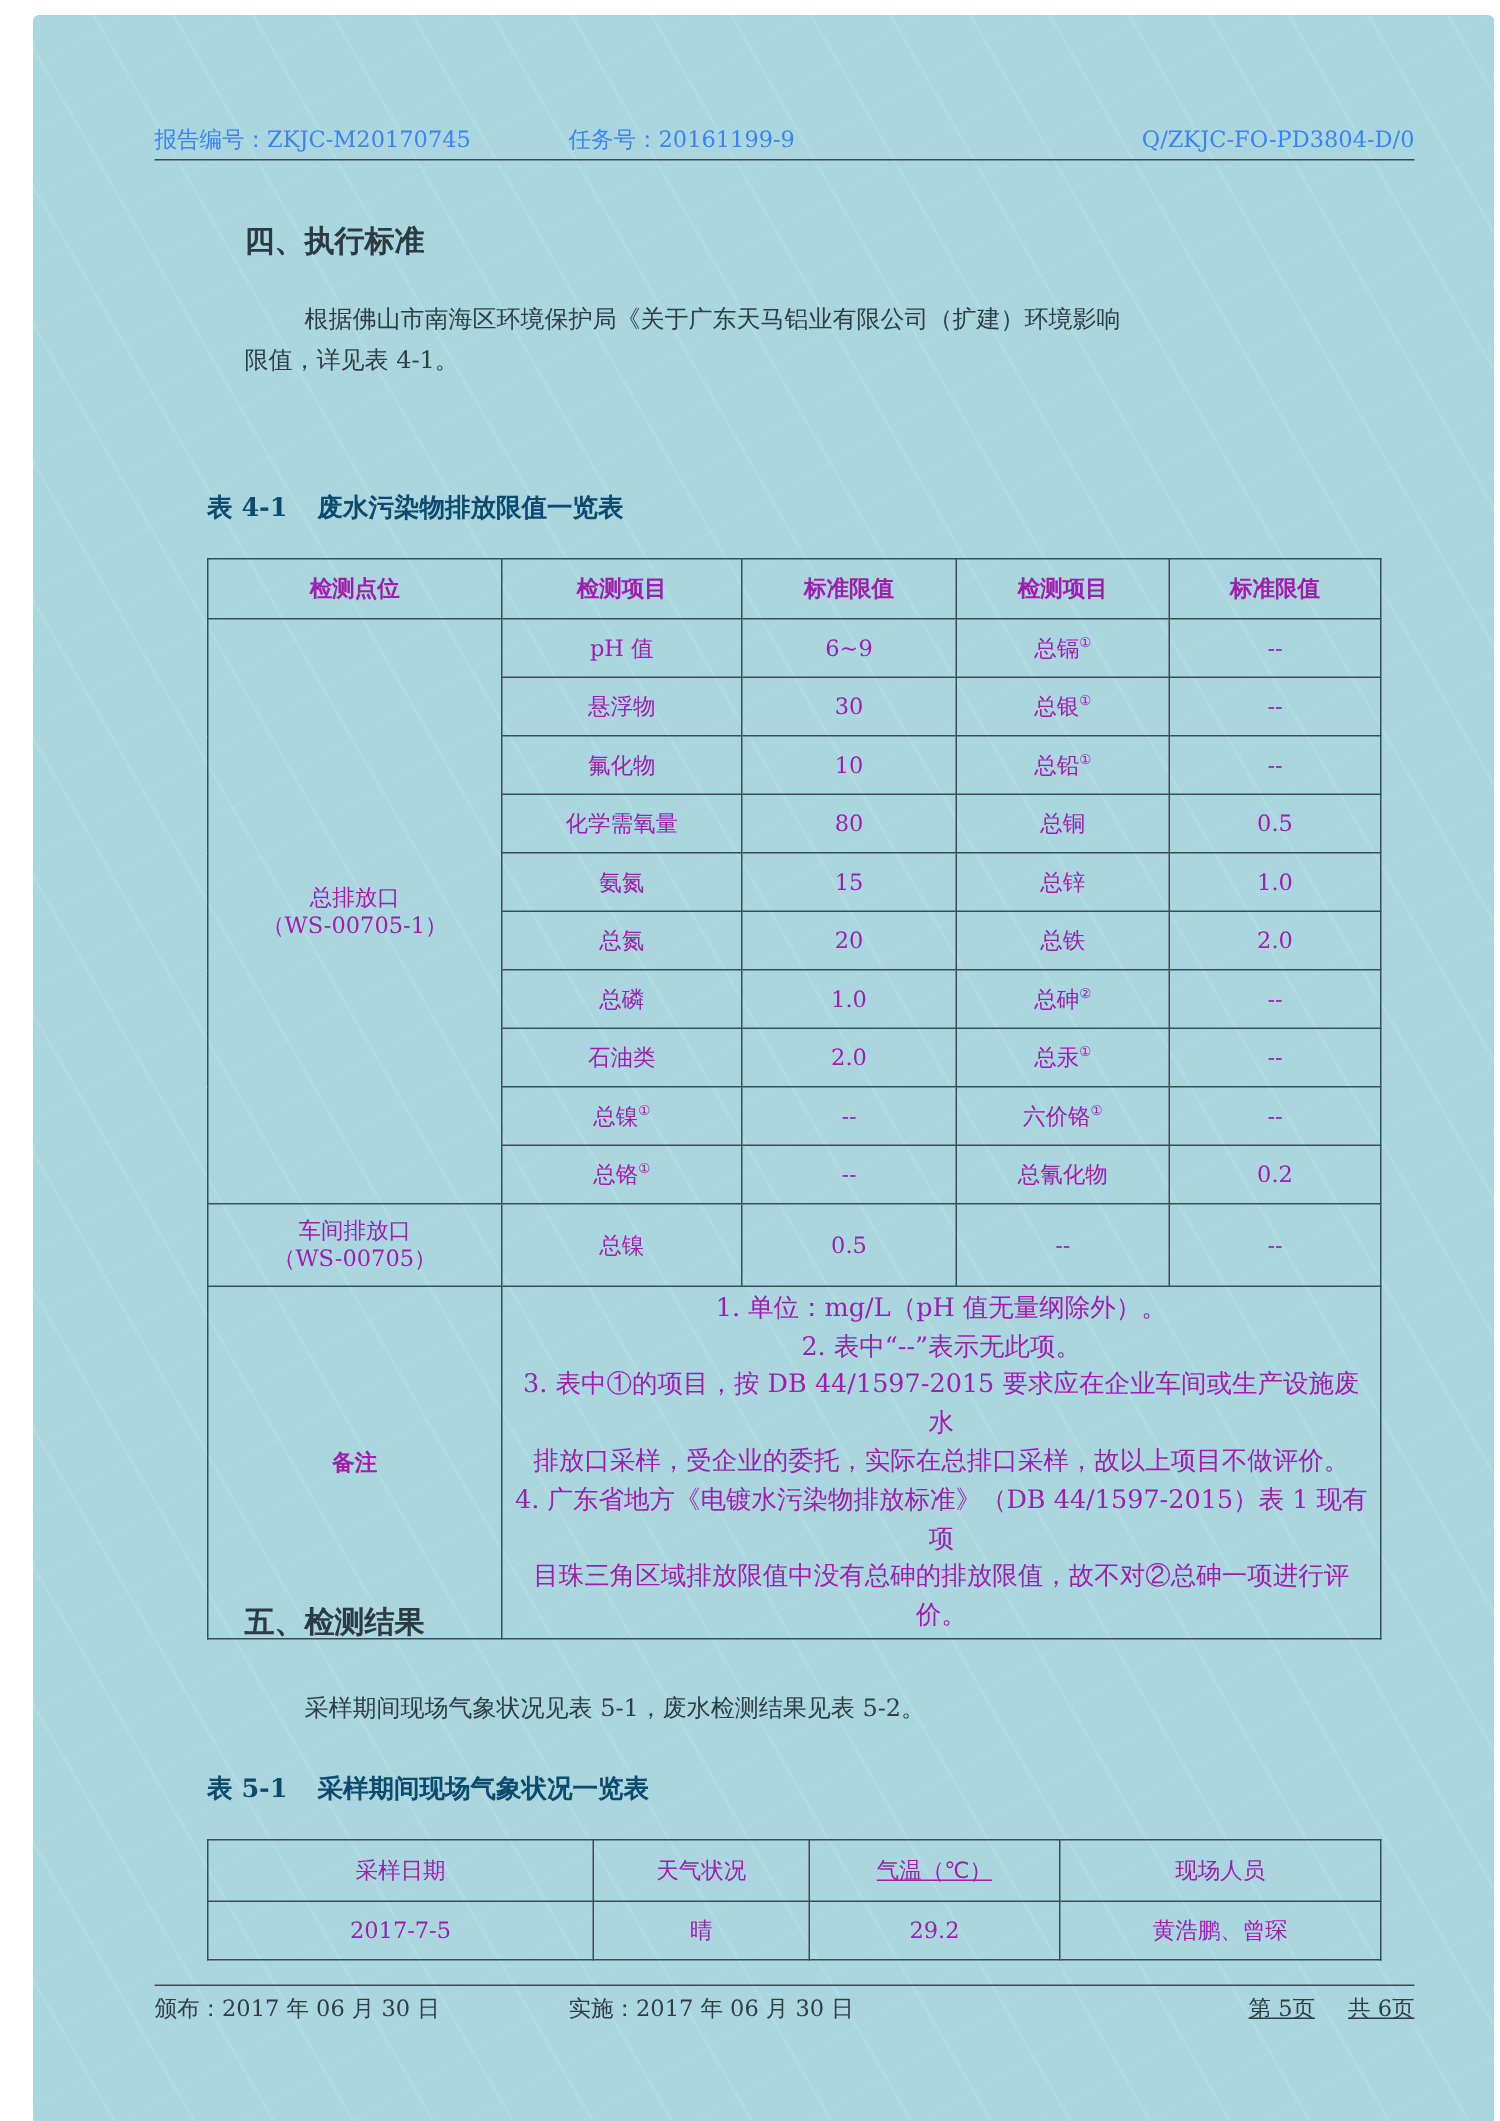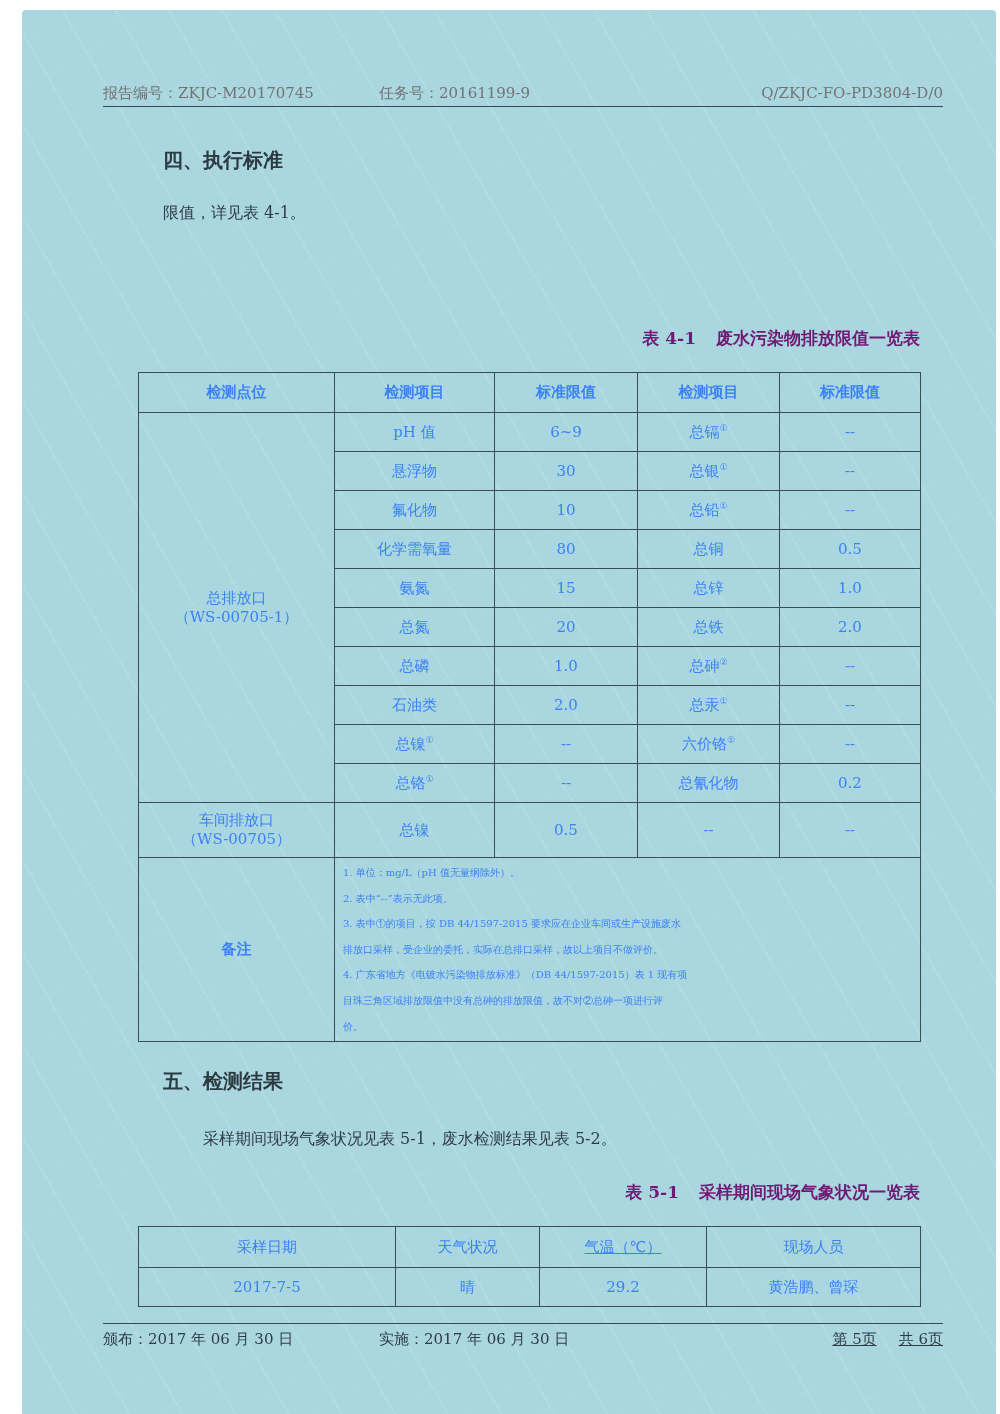--- a/index.html
+++ b/index.html
@@ -31,68 +31,68 @@
       pointer-events: none;
       background-image:
         repeating-linear-gradient(60deg, rgba(255,255,255,0.10) 0 2px, transparent 2px 46px),
         repeating-linear-gradient(-30deg, rgba(255,255,255,0.05) 0 1px, transparent 1px 38px);
     }
     .abs { position: absolute; }
 
     
     .header {
       left: 103px; top: 80px; width: 840px; height: 26px;
-      font-size: 15px; color: #737373;
+      font-size: 15px; color: #3b82f6;
       border-bottom: 1.5px solid #3a4a52;
     }
     .header .report-no { position: absolute; left: 0; top: 4px; }
     .header .task-no { position: absolute; left: 276px; top: 4px; }
     .header .doc-code { position: absolute; right: 0; top: 4px; }
 
     .section-title {
       font-family: "DejaVu Sans", "Liberation Sans", sans-serif;
       font-weight: bold;
       font-size: 20px;
       color: #2c3a42;
     }
     .para {
       font-size: 16px;
       line-height: 26.5px;
       color: #2f3d45;
     }
     .caption {
       font-size: 17px;
       font-weight: bold;
-      color: #701a75;
-      text-align: right;
+      color: #0c4a6e;
+      text-align: left;
     }
     .caption .num { font-weight: bold; margin-right: 20px; }
 
     table.grid {
       position: absolute;
       border-collapse: collapse;
       table-layout: fixed;
       font-size: 15px;
-      color: #3b82f6;
+      color: #a21caf;
     }
     table.grid td, table.grid th {
       border: 1.5px solid #3c4c54;
       text-align: center;
       vertical-align: middle;
       padding: 0;
     }
     table.grid th {
       font-family: "DejaVu Sans", "Liberation Sans", sans-serif;
       font-weight: bold;
       font-size: 15px;
     }
     table.grid td.notes {
-      text-align: left;
+      text-align: center;
       padding: 2px 8px;
-      font-size: 10px;
+      font-size: 17px;
       line-height: 25.6px;
     }
     .note-line { display: block; }
     sup { font-size: 9px; }
 
     
     .footer {
       left: 103px; top: 1323px; width: 840px; height: 28px;
       border-top: 1.5px solid #3a4a52;
       font-size: 15px;
@@ -112,20 +112,21 @@
 
 <div class="abs header">
   <span class="report-no">报告编号：ZKJC-M20170745</span>
   <span class="task-no">任务号：20161199-9</span>
   <span class="doc-code">Q/ZKJC-FO-PD3804-D/0</span>
 </div>
 
 <div class="abs section-title" style="left:163px; top:147px;">四、执行标准</div>
 
 <div class="abs para" style="left:163px; top:200px; width:740px;">
+  <div style="text-indent:40px; white-space:nowrap;">根据佛山市南海区环境保护局《关于广东天马铝业有限公司（扩建）环境影响</div>
   <div style="white-space:nowrap;">限值，详见表 4-1。</div>
 </div>
 
 <div class="abs caption" style="left:138px; top:327px; width:782px;">
   <span class="num">表 4-1</span><span>废水污染物排放限值一览表</span>
 </div>
 
 <table class="grid" style="left:138px; top:372px; width:782px;">
   <colgroup>
     <col style="width:196px">

